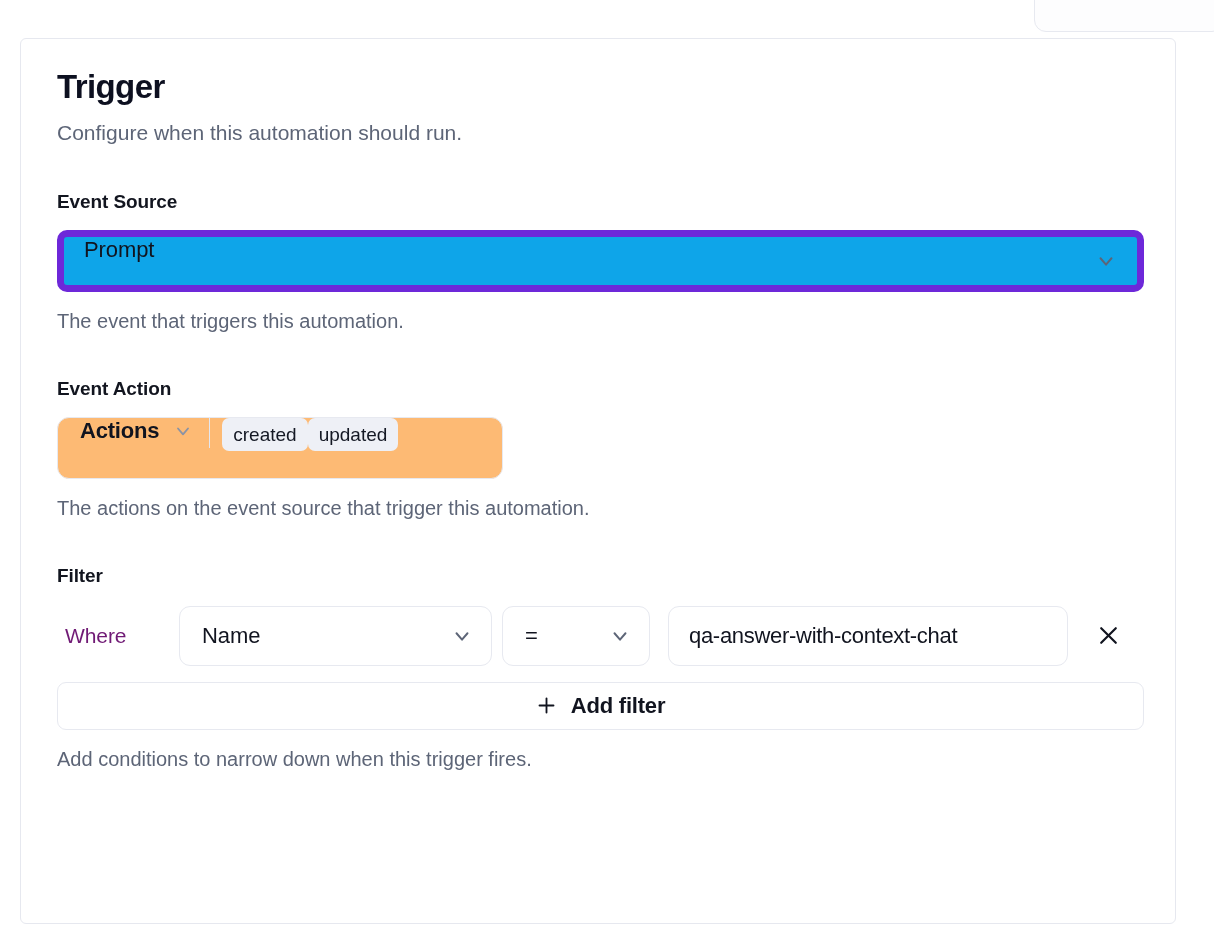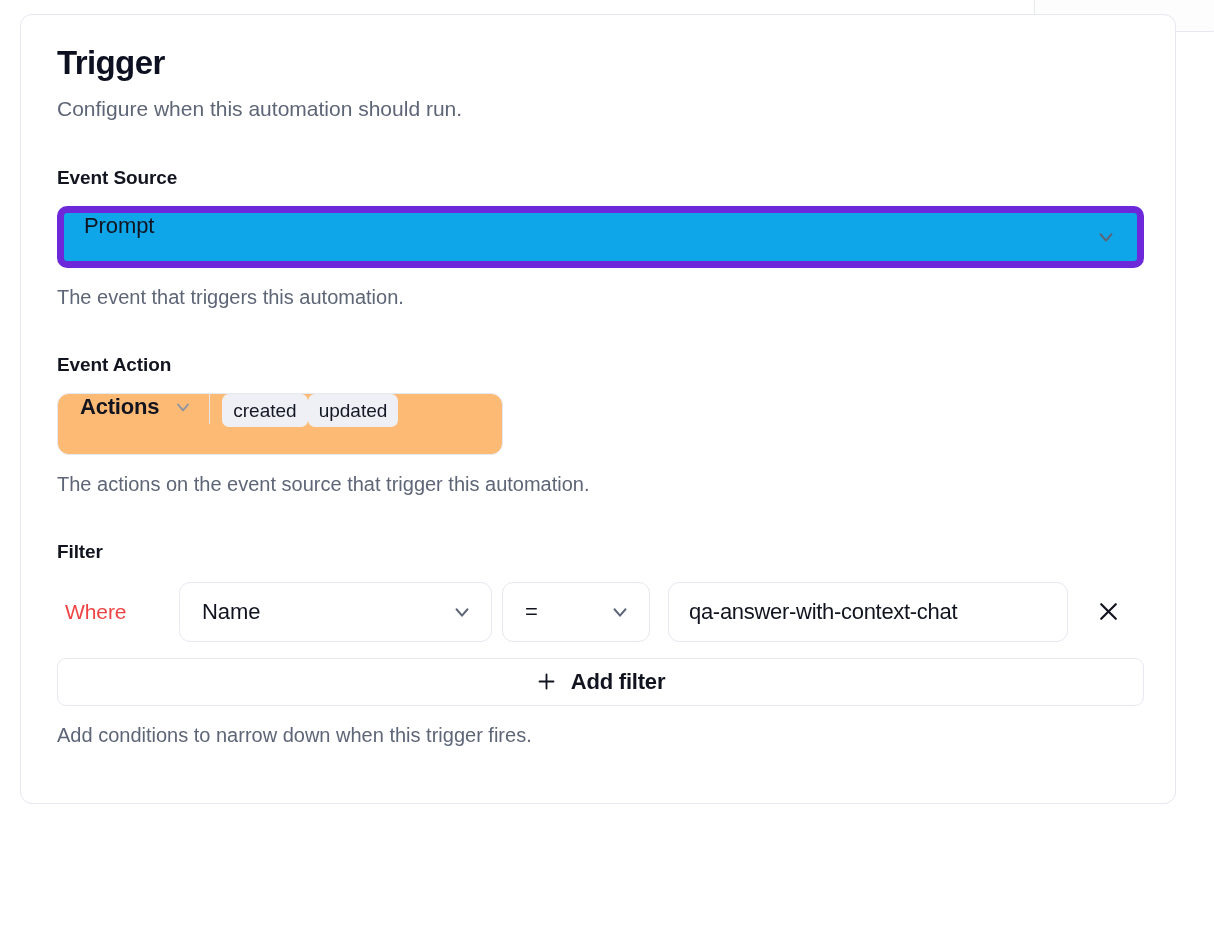--- a/index.html
+++ b/index.html
@@ -29,26 +29,26 @@
     width: 190px;
     height: 66px;
     border: 1px solid #e7e9f0;
     border-radius: 12px;
     background: #fdfdfe;
   }
 
   .card {
     position: absolute;
     left: 20px;
-    top: 14px;
+    top: 38px;
     width: 1156px;
-    height: 790px;
+    height: 886px;
     background: #ffffff;
     border: 1px solid #e6e8ef;
-    border-radius: 12px;
+    border-radius: 6px;
     padding: 28px 36px 0 36px;
   }
 
   .card-title {
     font-size: 33px;
     font-weight: bold;
     letter-spacing: -0.6px;
     color: #0d1020;
     margin: 0;
     line-height: 1.2;
@@ -158,21 +158,21 @@
   
   .filter-row {
     margin-top: 19px;
     display: flex;
     align-items: center;
     gap: 0;
   }
 
   .where-label {
     font-size: 21px;
-    color: #ef4444;
+    color: #701a75;
     width: 122px;
     padding-left: 8px;
     letter-spacing: -0.1px;
   }
 
   .fsel {
     position: relative;
     height: 60px;
     border: 1px solid #e7e9f0;
     border-radius: 11px;

